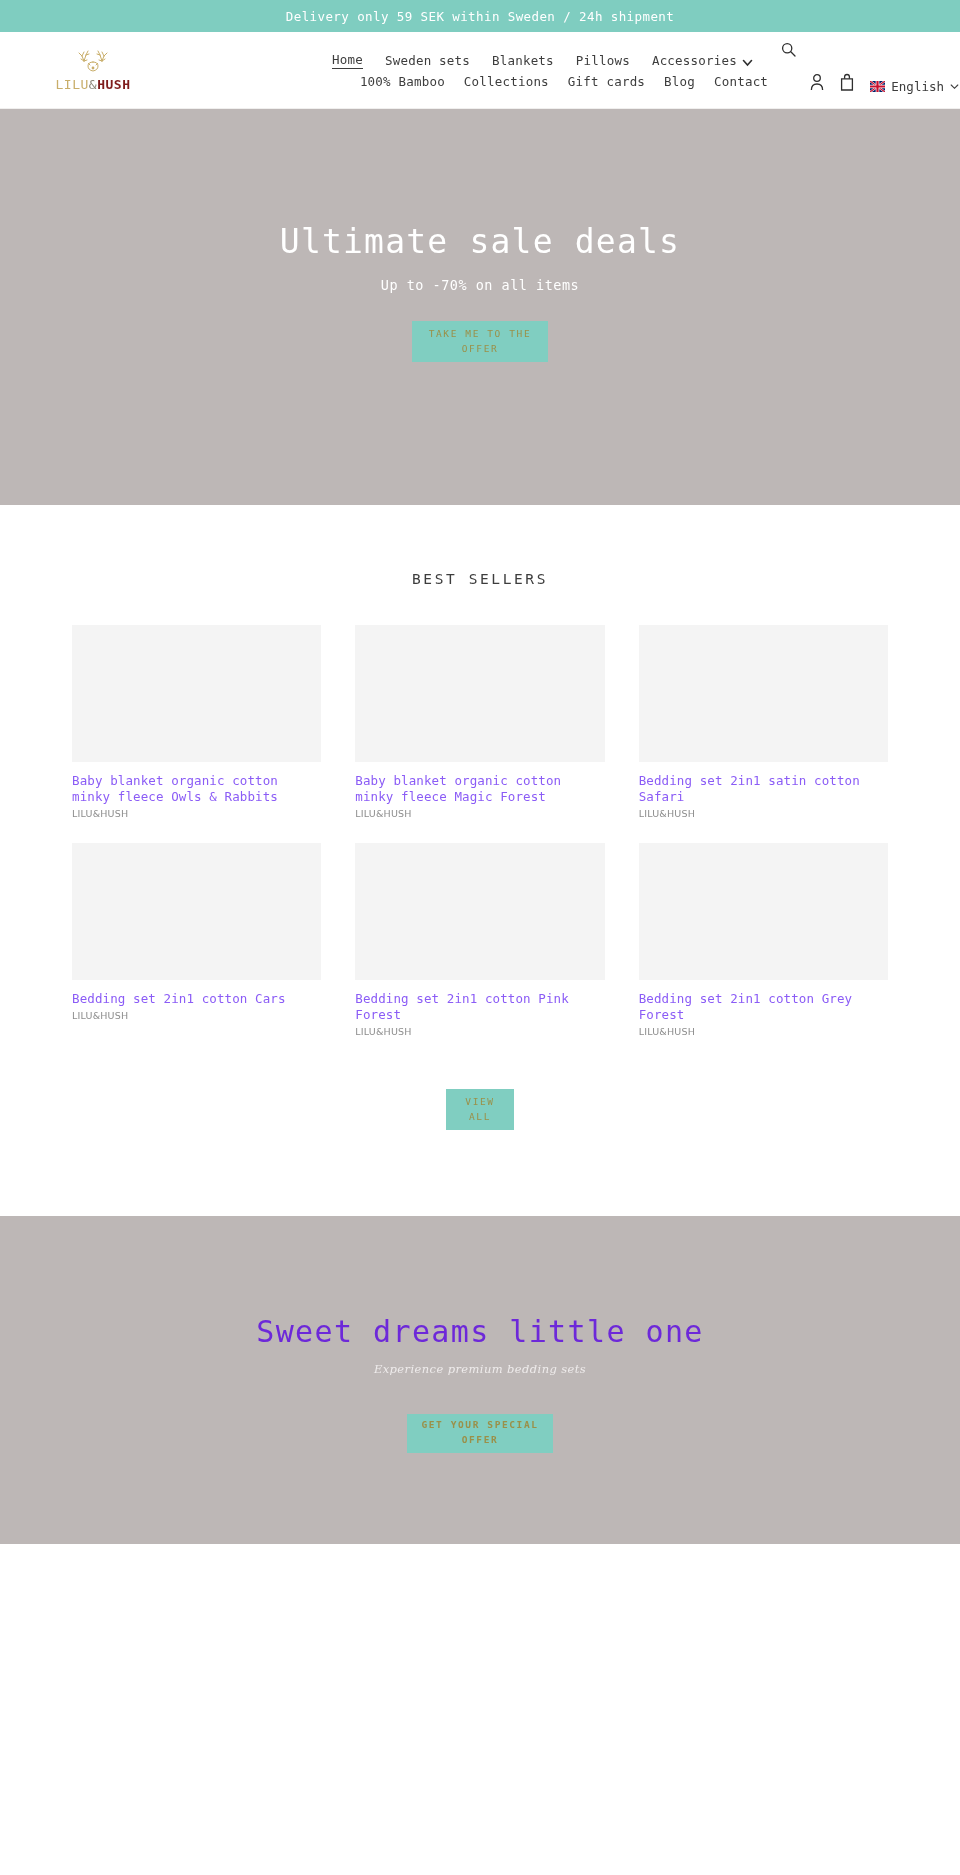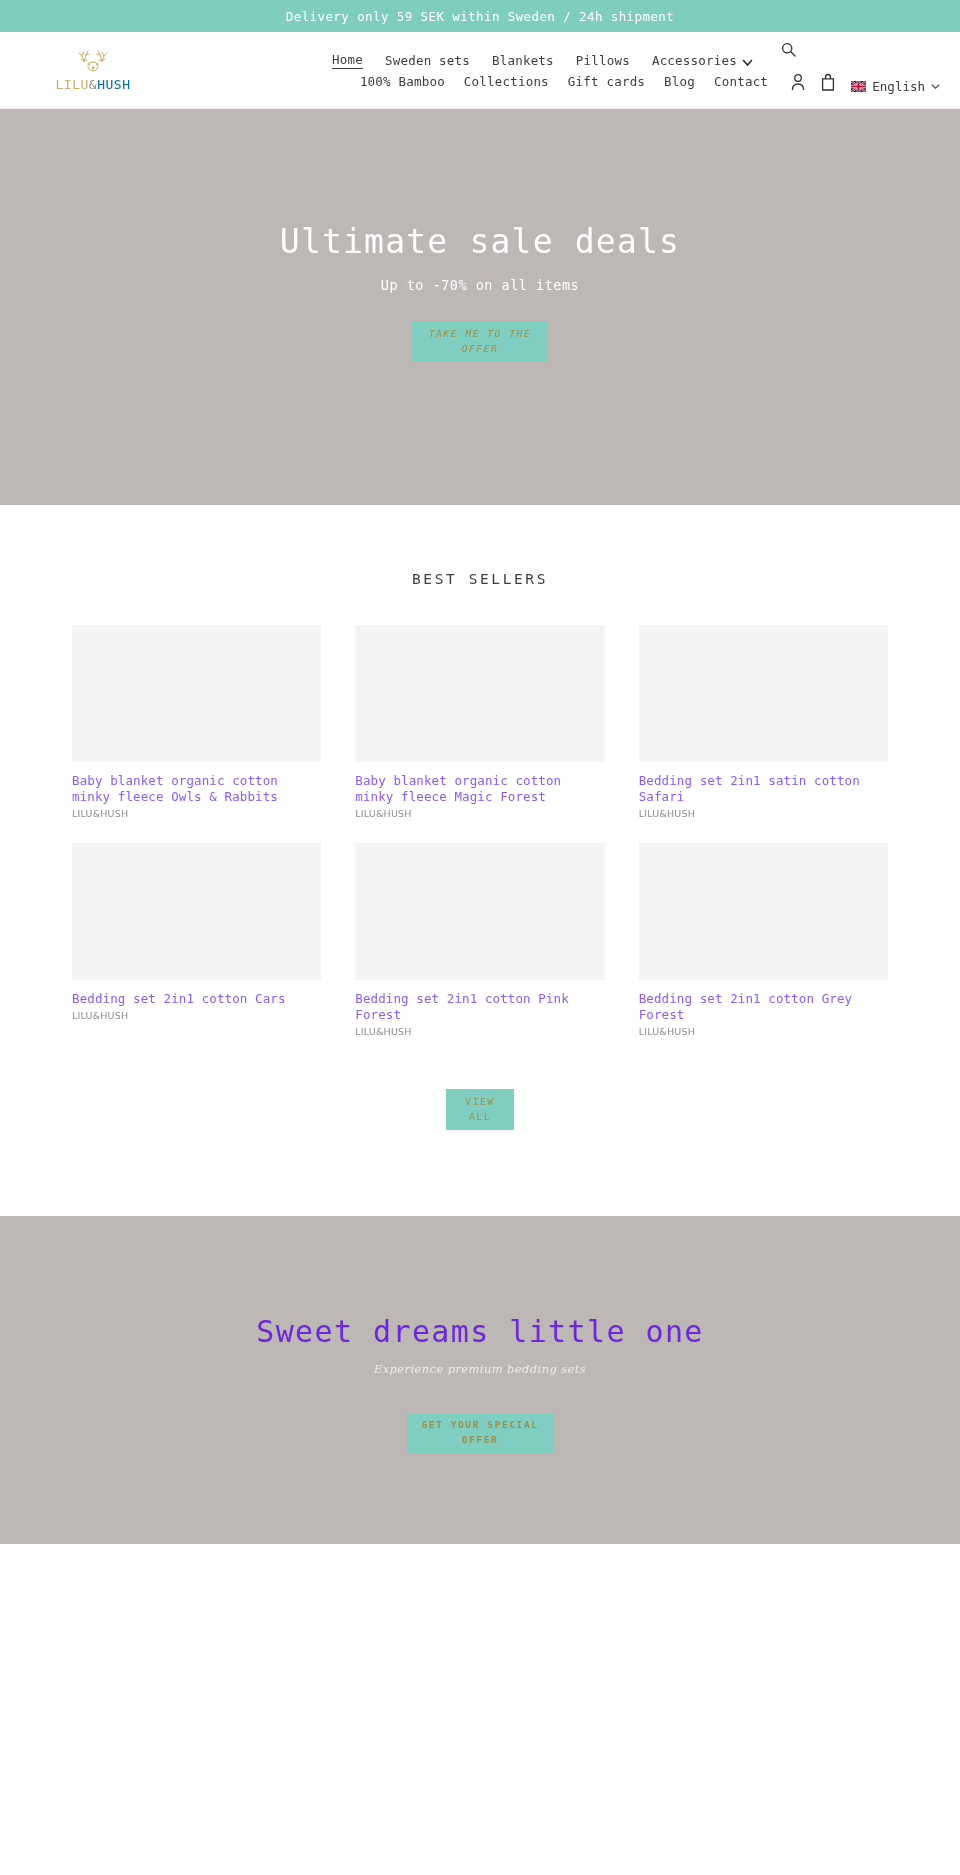--- a/index.html
+++ b/index.html
@@ -47,21 +47,21 @@
   }
   .logo-mark { display:block; }
   .logo-text {
     font-size:13px;
     letter-spacing:.5px;
     margin-top:-1px;
     white-space:nowrap;
   }
   .logo-text .a { color:#c9ae6a; }
   .logo-text .b { color:#8a8578; }
-  .logo-text .c { color:#0369a1; }
+  .logo-text .c { color:#7f1d1d;font-weight:bold; }
 
   .nav {
     flex:1;
     display:flex;
     flex-direction:column;
     align-items:center;
     gap:4px;
     padding-left:20px;
   }
   .nav-row { display:flex; align-items:center; gap:22px; }
@@ -91,21 +91,21 @@
     background:none;border:none;cursor:pointer;
     padding:0 0 0 6px;display:flex;align-items:center;
     position:relative; top:-10px;
   }
 
   .header-right {
     display:flex;
     align-items:flex-end;
     gap:16px;
     position:absolute;
-    right:20px;
+    right:1px;
     bottom:14px;
   }
   .icon-btn {
     background:none;border:none;cursor:pointer;padding:0;
     display:flex;align-items:center;justify-content:center;
   }
   .lang {
     display:flex;align-items:center;gap:6px;
     cursor:pointer;
     font-size:12.5px;
@@ -151,21 +151,21 @@
     color:#9a9049;
     border:none;
     cursor:pointer;
     font-family:"DejaVu Sans Mono", monospace;
     font-size:9.5px;
     letter-spacing:1.6px;
     line-height:1.55;
     text-decoration:none;
     padding:8px 10px;
   }
-  .hero-btn { width:136px; height:41px; margin-top:28px;font-style:italic; }
+  .hero-btn { width:136px; height:41px; margin-top:28px; }
 
   
   .section {
     background:#fff;
     padding:66px 0 0;
   }
   .section-title {
     text-align:center;
     font-size:14.5px;
     letter-spacing:2.6px;

